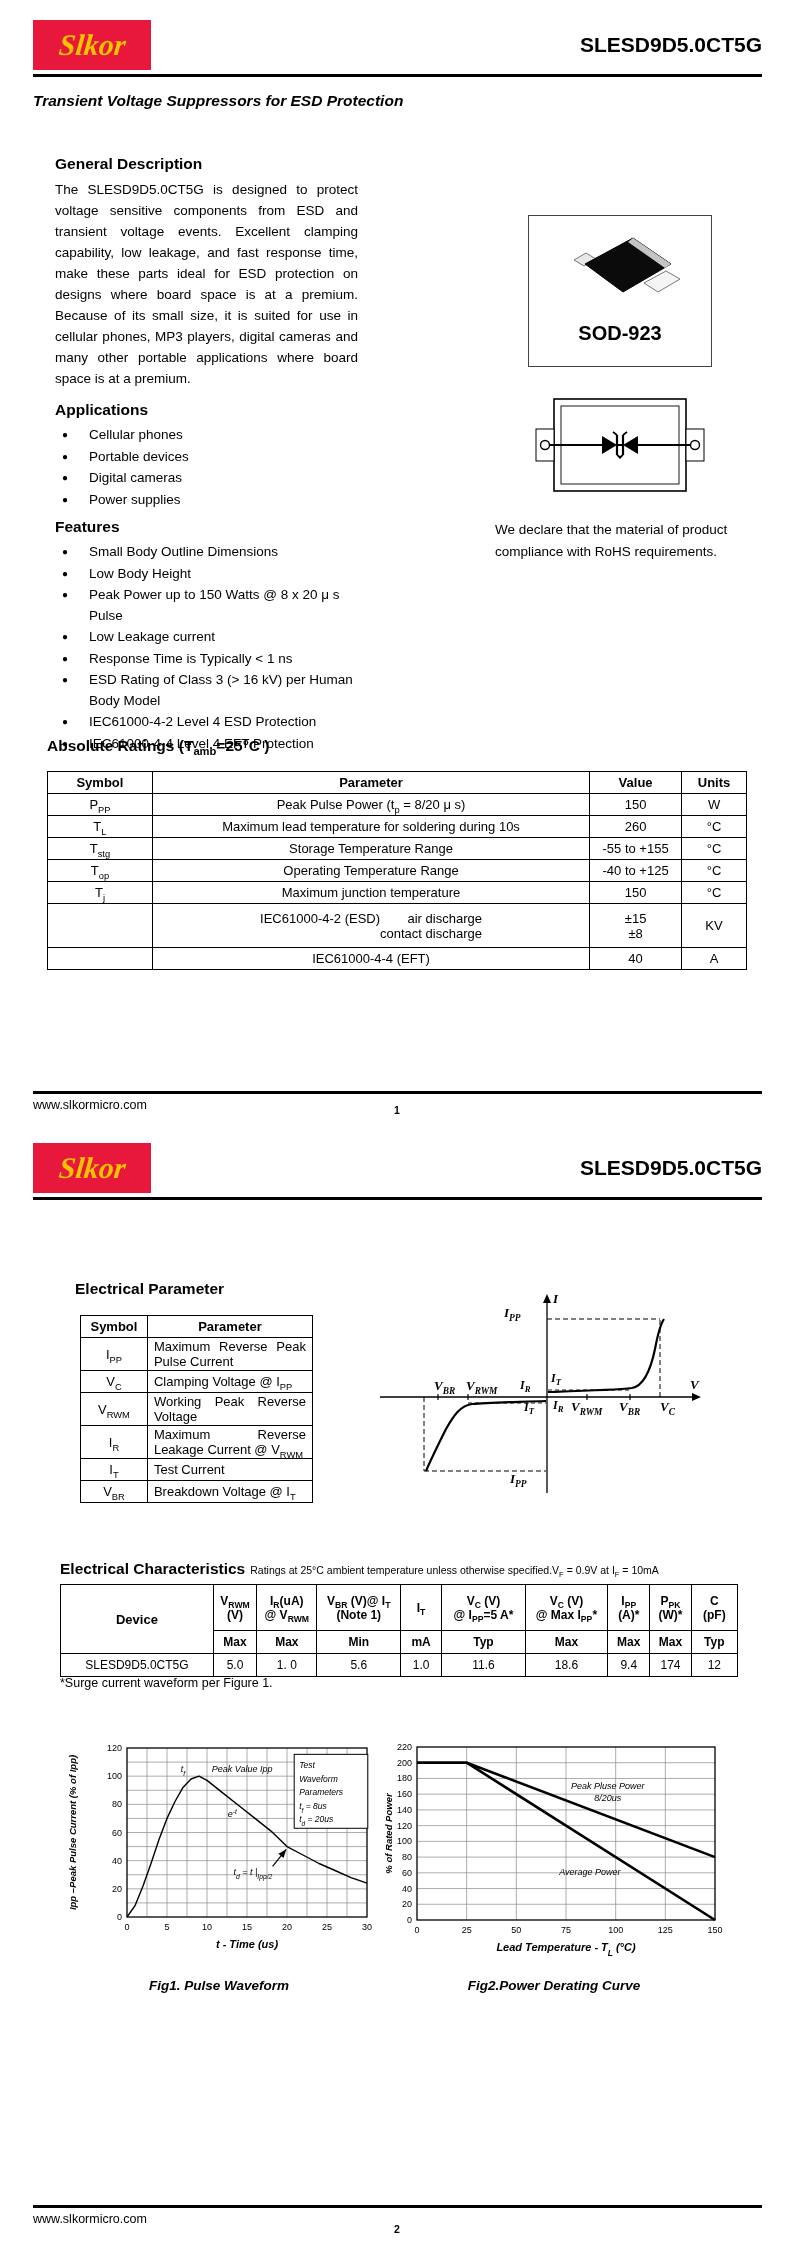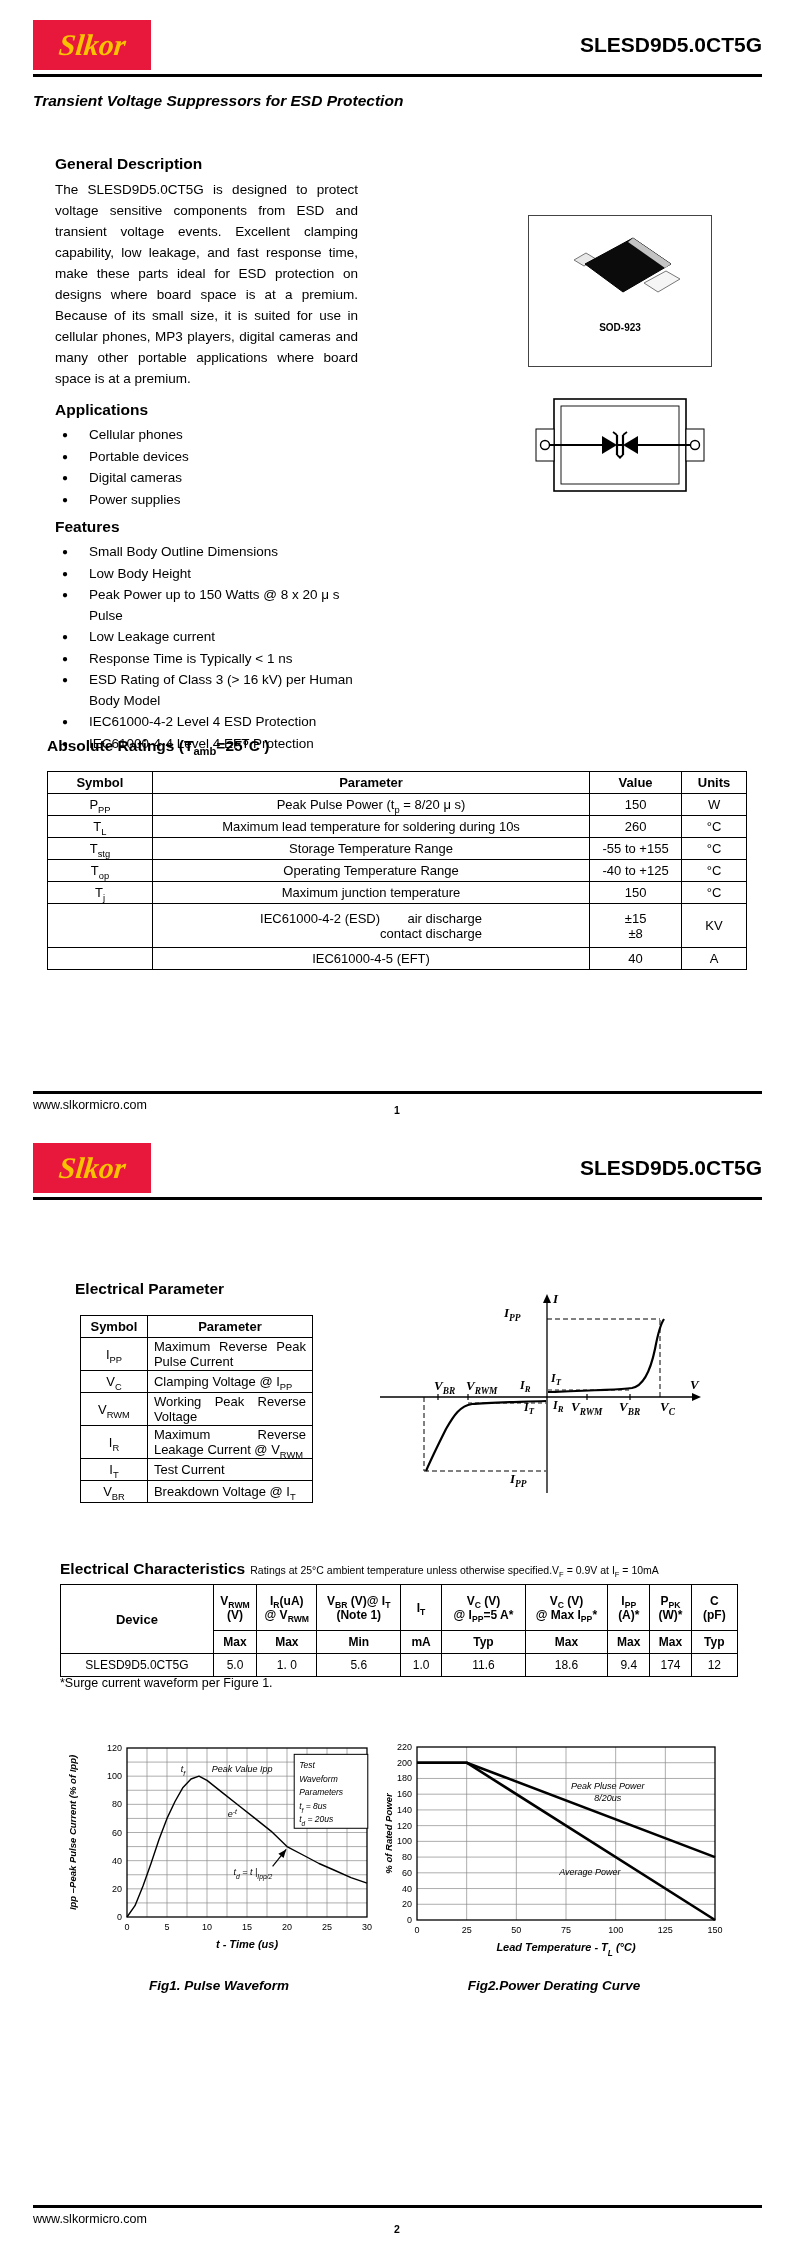--- a/index.html
+++ b/index.html
@@ -17,21 +17,21 @@
   
   .leftcol{position:absolute;left:55px;top:155px;width:303px;}
   h3.sec{font-size:15.5px;font-weight:bold;margin-bottom:6px;}
   p.desc{font-size:13.5px;line-height:21px;text-align:justify;}
   .mt{margin-top:12px;}
   ul.blist{list-style:none;margin-top:2px;}
   ul.blist li{position:relative;padding-left:34px;font-size:13.5px;line-height:20.5px;margin-bottom:1px;}
   ul.blist li::before{content:"\25CF";position:absolute;left:7px;top:0;font-size:10px;}
   .rightcol{position:absolute;left:495px;top:215px;width:250px;}
   .pkg-box{width:184px;height:152px;margin:0 auto;border:1px solid #444;display:flex;flex-direction:column;align-items:center;}
-  .pkg-name{font-weight:bold;font-size:10px;margin-top:2px;}
+  .pkg-name{font-weight:bold;font-size:20px;margin-top:2px;}
   .circuit{margin:28px auto 0;width:176px;}
   .rohs{margin-top:20px;font-size:13.5px;line-height:22px;}
   
   .abs-block{position:absolute;left:47px;top:737px;width:700px;}
   .abs-title{font-size:15.5px;font-weight:bold;margin-bottom:16px;}
   table.dt{border-collapse:collapse;width:100%;font-size:13px;}
   table.dt th,table.dt td{border:1px solid #000;padding:1px 6px;text-align:center;height:22px;}
   table.dt th{font-weight:bold;}
   td.param{text-align:left;padding-left:10px;}
   .split{display:flex;justify-content:center;align-items:flex-start;}
@@ -128,20 +128,21 @@
         <polygon points="106,41 106,59 91,50" fill="#000"></polygon>
         <line x1="85" y1="40" x2="85" y2="60" stroke="#000" stroke-width="2.2"></line>
         <line x1="85" y1="40" x2="81" y2="37" stroke="#000" stroke-width="1.6"></line>
         <line x1="85" y1="60" x2="89" y2="63" stroke="#000" stroke-width="1.6"></line>
         <line x1="91" y1="40" x2="91" y2="60" stroke="#000" stroke-width="2.2"></line>
         <line x1="91" y1="40" x2="95" y2="37" stroke="#000" stroke-width="1.6"></line>
         <line x1="91" y1="60" x2="87" y2="63" stroke="#000" stroke-width="1.6"></line>
         <line x1="85" y1="50" x2="91" y2="50" stroke="#000" stroke-width="2"></line>
       </svg>
     </div>
+    <p class="rohs">We declare that the material of product compliance with RoHS requirements.</p>
   </div>
 
   <div class="abs-block">
     <div class="abs-title">Absolute Ratings (T<sub>amb</sub>=25°C )</div>
     <table class="dt">
       <colgroup>
           <col style="width:105px">
           <col style="width:438px">
           <col style="width:92px">
           <col style="width:65px">
@@ -191,21 +192,21 @@
             <span class="pr pre">air discharge
 contact discharge</span>
           </div>
         </td>
         <td class="pre">±15
 ±8</td>
         <td>KV</td>
       </tr>
       <tr>
         <td></td>
-        <td class="param">IEC61000-4-5 (EFT)</td>
+        <td class="param">IEC61000-4-4 (EFT)</td>
         <td>40</td>
         <td>A</td>
       </tr>
     </tbody>
       </table>
   </div>
 
   <div class="foot-rule"></div>
   <div class="site">www.slkormicro.com</div>
   <div class="pgnum">1</div>

